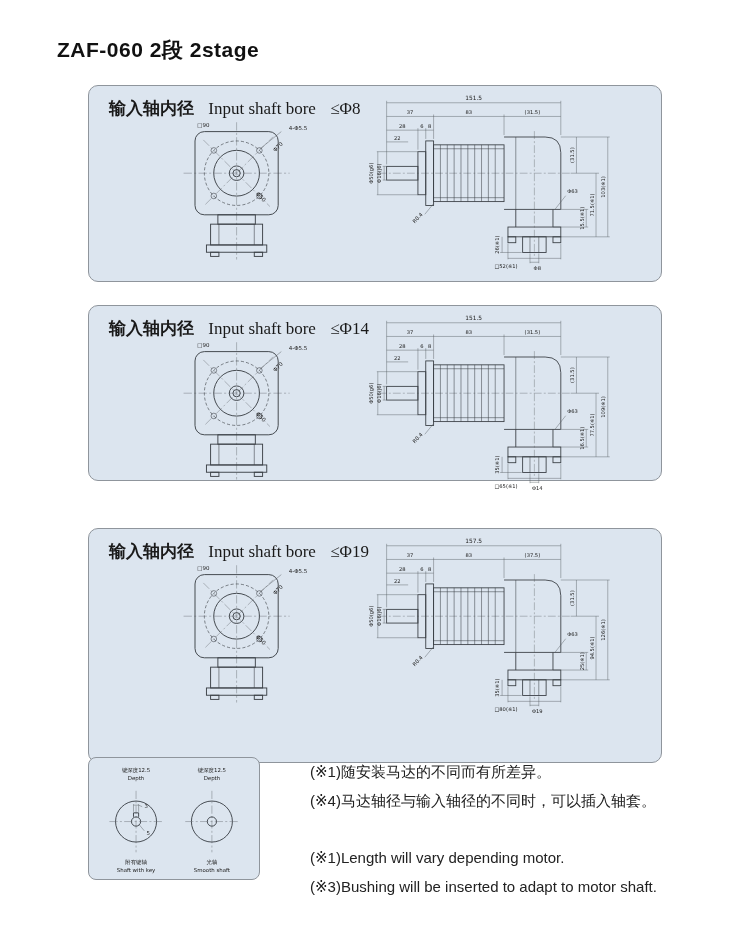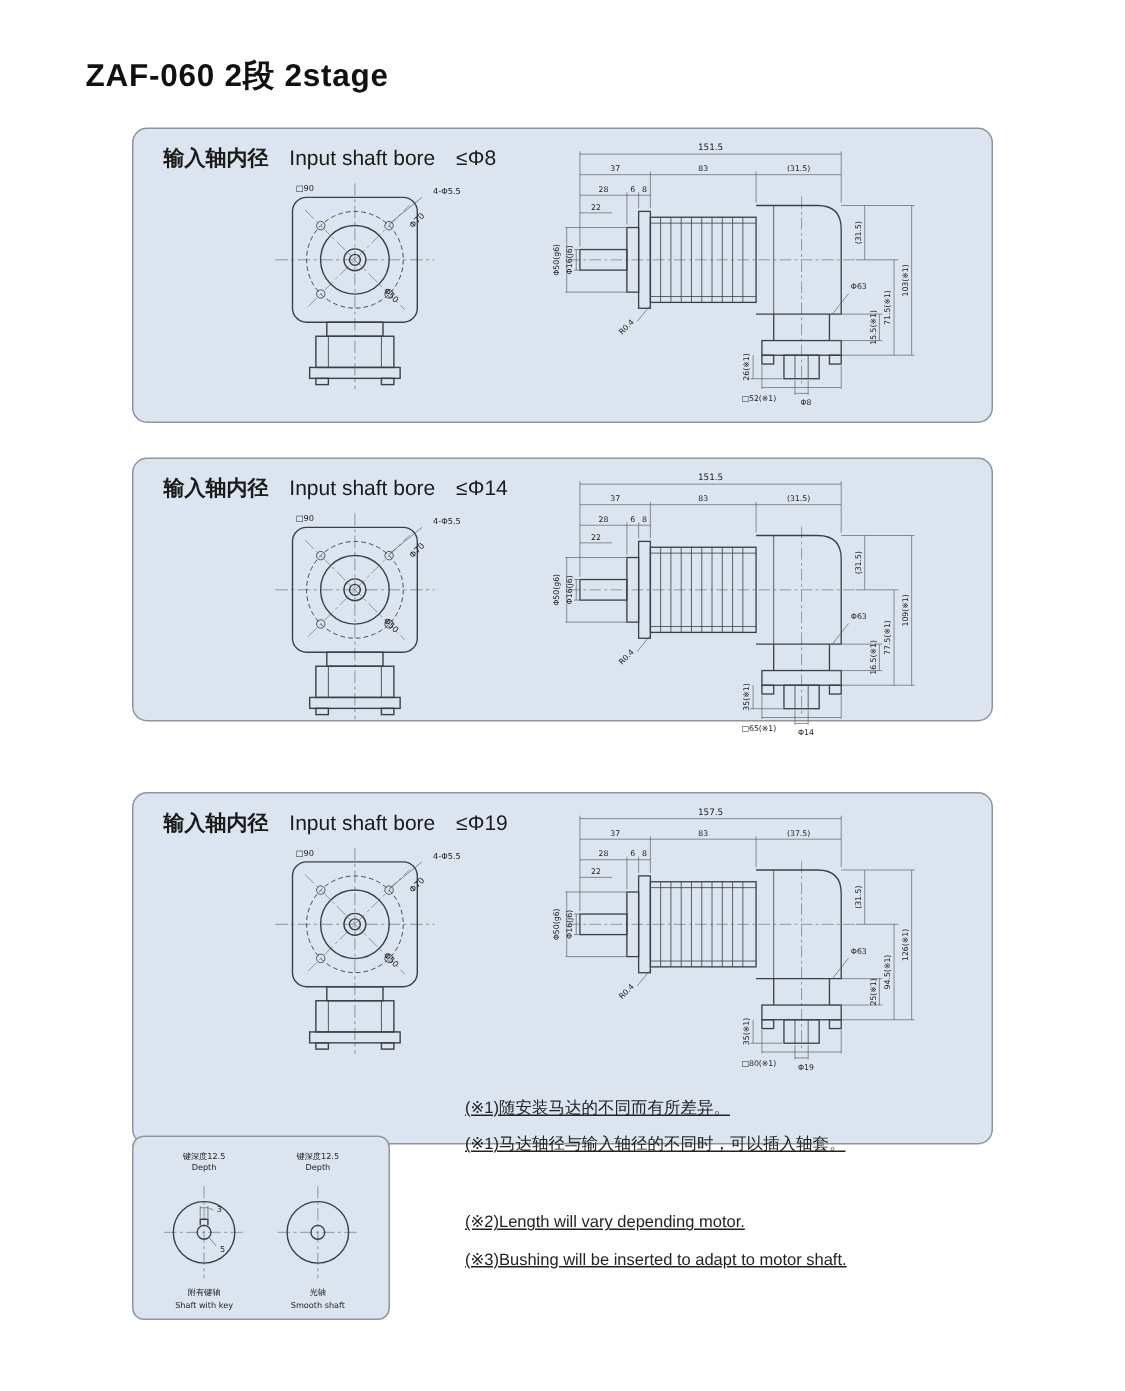--- a/index.html
+++ b/index.html
@@ -4,30 +4,30 @@
 <style>
   * { margin:0; padding:0; box-sizing:border-box; }
   html,body { width:750px; height:927px; background:#ffffff; position:relative;
               font-family:"Liberation Sans","DejaVu Sans",sans-serif; }
   .title { position:absolute; left:57px; top:36px; font-size:21px; font-weight:bold;
            color:#111; letter-spacing:.5px;text-align:right; }
   .panel { position:absolute; left:88px; width:574px;
            background:var(--panel-bg,#dce5ef); border:1px solid var(--panel-border,#8f959c);
            border-radius:10px; }
   .p0{top:85px;height:197px} .p1{top:305px;height:176px} .p2{top:528px;height:235px}
-  .panel-header{position:absolute;left:20px;top:11px;font-size:14px;color:#1a1a1a;white-space:nowrap;}
+  .panel-header{position:absolute;left:20px;top:11px;font-size:17px;color:#1a1a1a;white-space:nowrap;font-family:Liberation Serif, serif;}
   .panel-header .hdr-cn{font-weight:bold;margin-right:10px;}
   .panel-header .hdr-en{margin-right:10px;}
   .front-svg{position:absolute;left:80px;top:30px;width:156px;height:156px;}
   .side-svg{position:absolute;left:280px;top:4px;width:274px;height:186px;}
   .shaft-panel{position:absolute;left:88px;top:757px;width:172px;height:123px;
                background:var(--panel-bg,#dce5ef);border:1px solid var(--panel-border,#8f959c);
                border-radius:8px;}
   .shaft-svg{position:absolute;left:4px;top:4px;width:164px;height:115px;}
-  .notes{position:absolute;left:310px;top:733px;width:400px;font-size:11px;color:#222;line-height:1.2;text-decoration:underline;}
+  .notes{position:absolute;left:310px;top:763px;width:400px;font-size:15px;color:#222;line-height:1.2;}
   .notes p{margin:0 0 11px;}
   .notes p.gap{margin-top:39px;}
   svg{overflow:visible;}
   svg text{fill:#222;font-family:"DejaVu Sans",sans-serif;}
   .obj rect,.obj line,.obj path,.obj circle{fill:none;stroke:#3b4046;stroke-width:.9;}
   .obj .thin{stroke-width:.55;}
   .obj .dashc{stroke-dasharray:3 2;stroke-width:.6;}
   .cl line{stroke:#6b7076;stroke-width:.45;stroke-dasharray:8 2.2 2 2.2;fill:none;}
   .dim line{stroke:#565b60;stroke-width:.45;fill:none;}
   .dt{font-size:6px;text-anchor:middle;}
@@ -462,16 +462,16 @@
     <text class="ds" x="42" y="107">Shaft with key</text>
     <text class="ds" x="116" y="10">键深度12.5</text>
     <text class="ds" x="116" y="17.5">Depth</text>
     <text class="ds" x="116" y="99">光轴</text>
     <text class="ds" x="116" y="107">Smooth shaft</text>
   </svg>
 </div>
 
 <div class="notes">
   <p>(※1)随安装马达的不同而有所差异。</p>
-  <p>(※1)马达轴径与输入轴径的不同时，可以插入轴套。</p>
-  <p class="gap">(※2)Length will vary depending motor.</p>
+  <p>(※4)马达轴径与输入轴径的不同时，可以插入轴套。</p>
+  <p class="gap">(※1)Length will vary depending motor.</p>
   <p>(※3)Bushing will be inserted to adapt to motor shaft.</p>
 </div>
 
 </body></html>

